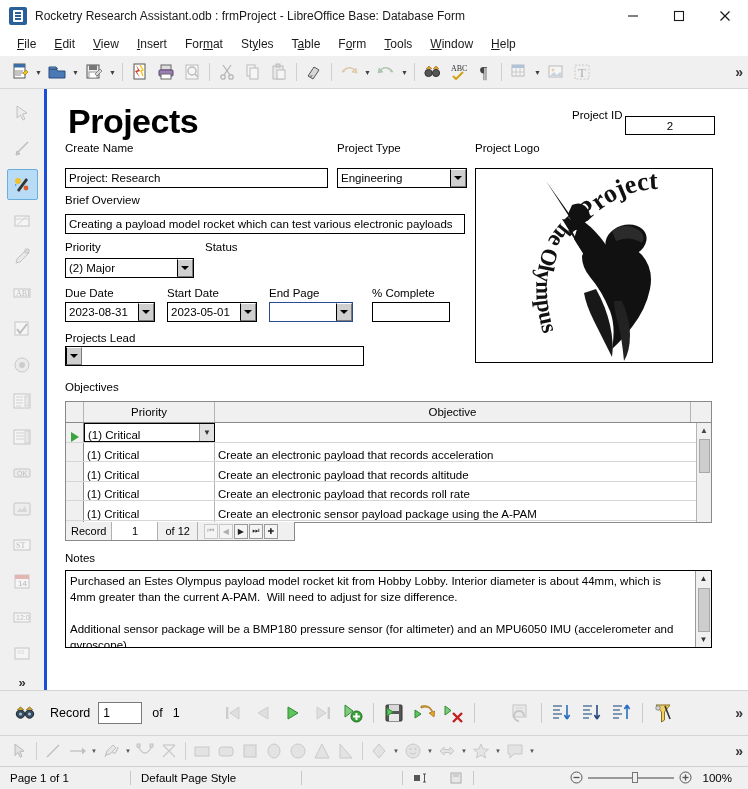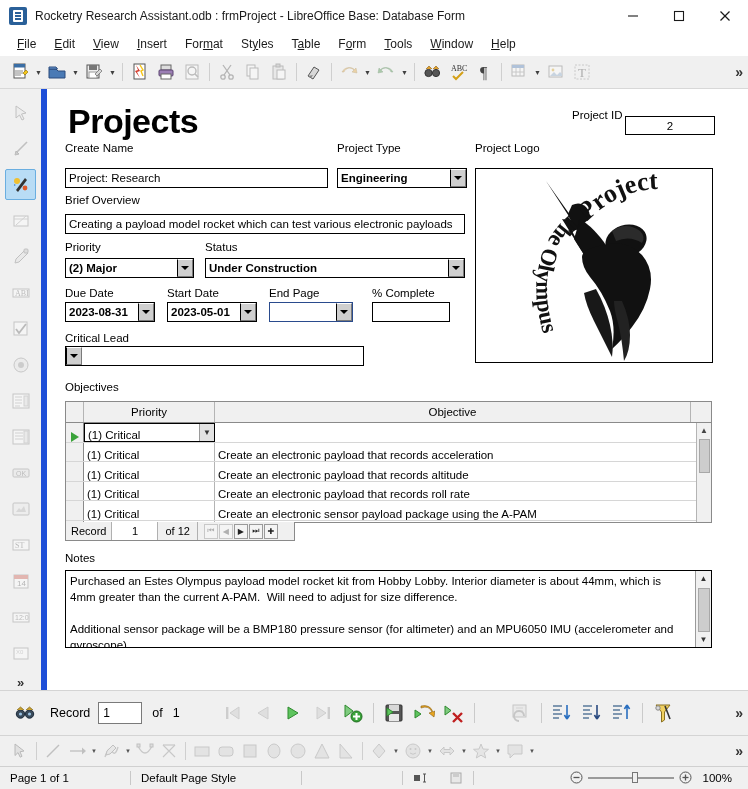--- a/index.html
+++ b/index.html
@@ -59,21 +59,21 @@
   .tool-caret {
     width: 11px; height: 26px; display: flex; align-items: center; justify-content: center;
     font-size: 7px; color: #404040;
   }
   .tsep { width: 1px; height: 18px; background: #cfcfcf; margin: 0 4px; }
   .chevmore { margin-left: auto; margin-right: 5px; font-size: 14px; color: #333; font-weight: bold; }
 
   
   .leftbar {
     position: absolute; left: 0; top: 89px; width: 47px; height: 601px;
-    background: #f0f0f0; border-right: 6px solid #1d4ed8;
+    background: #f0f0f0; border-right: 3px solid #1d4ed8;
     display: flex; flex-direction: column; align-items: center; padding-top: 8px;
   }
   .ltool {
     width: 31px; height: 31px; margin-bottom: 5px; display: flex;
     align-items: center; justify-content: center; border-radius: 2px;
   }
   .ltool.dim { opacity: 0.34; }
   .ltool.sel { background: #b8dcf5; border: 1px solid #6aaee0; }
   .lchev { font-size: 13px; color: #333; font-weight: bold; margin-top: 2px; }
 
@@ -93,21 +93,21 @@
     position: absolute; background: #ffffff; border: 1px solid #000;
     font-size: 11.5px; color: #000; display: flex; align-items: center;
     padding-left: 3px; overflow: hidden; white-space: nowrap;
   }
   .fld.center { justify-content: center; padding-left: 0; }
 
   .combo {
     position: absolute; background: #ffffff; border: 1px solid #000;
     font-size: 11.5px; color: #000; display: flex; align-items: center; overflow: hidden;
   }
-  .combo .ctext { flex: 1; padding-left: 3px; white-space: nowrap; overflow: hidden; font-weight: bold; }
+  .combo .ctext { flex: 1; padding-left: 3px; white-space: nowrap; overflow: hidden; }
   .combo .cbtn {
     width: 16px; align-self: stretch; background: #cfcfcf;
     border-left: 1px solid #000;
     border-top: 1px solid #ffffff; border-right: 1px solid #7a7a7a; border-bottom: 1px solid #7a7a7a;
     display: flex; align-items: center; justify-content: center;
   }
   .combo .cbtn i {
     width: 0; height: 0; border-left: 4px solid transparent; border-right: 4px solid transparent;
     border-top: 4px solid #000; display: block;
   }
@@ -561,26 +561,20 @@
 
     <div class="lbl" style="left:18px; top:152px;">Priority</div>
     <div class="combo" style="left:18px; top:169px; width:129px; height:20px;">
       <span class="ctext">(2) Major</span>
       <span class="cbtn">
           <i></i>
         </span>
     </div>
 
     <div class="lbl" style="left:158px; top:152px;">Status</div>
-    <div class="combo" style="left:158px; top:169px; width:260px; height:20px;">
-      <span class="ctext">Under Construction</span>
-      <span class="cbtn">
-          <i></i>
-        </span>
-    </div>
 
     <div class="lbl" style="left:18px; top:198px;">Due Date</div>
     <div class="combo" style="left:18px; top:213px; width:90px; height:20px;">
       <span class="ctext">2023-08-31</span>
       <span class="cbtn">
           <i></i>
         </span>
     </div>
 
     <div class="lbl" style="left:120px; top:198px;">Start Date</div>
@@ -595,21 +589,21 @@
     <div class="combo focus" style="left:222px; top:213px; width:84px; height:20px; border:1px solid #2a4b8d;">
       <span class="ctext"></span>
       <span class="cbtn">
           <i></i>
         </span>
     </div>
 
     <div class="lbl" style="left:325px; top:198px;">% Complete</div>
     <div class="fld" style="left:325px; top:213px; width:78px; height:20px;"></div>
 
-    <div class="lbl" style="left:18px; top:243px;">Critical Lead</div>
+    <div class="lbl" style="left:18px; top:243px;">Projects Lead</div>
     <div class="combo" style="left:18px; top:257px; width:299px; height:20px;">
       <span class="cbtn">
           <i></i>
         </span>
     </div>
 
     <div class="lbl" style="left:18px; top:292px;">Objectives</div>
 
     <div class="grid" style="left:18px; top:312px; width:647px; height:122px;">
       <div class="grid-head">

